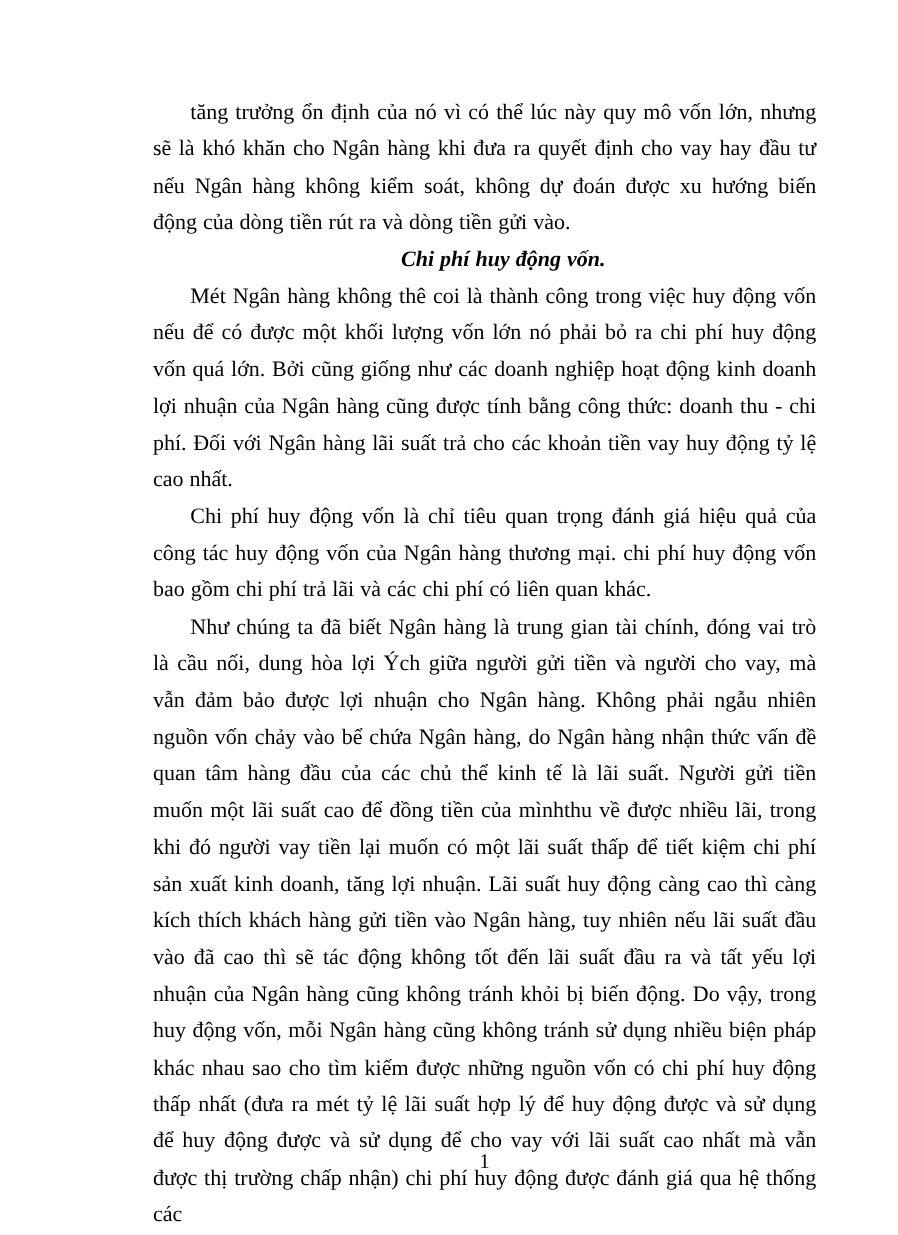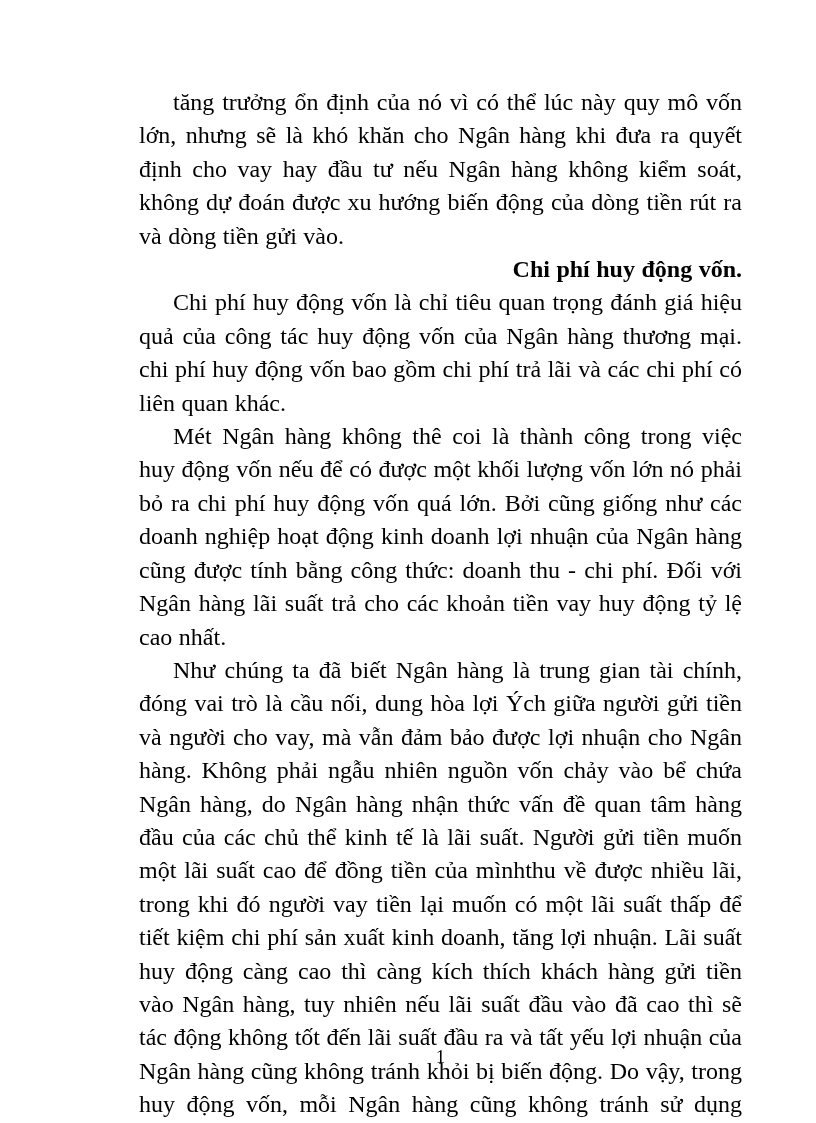--- a/index.html
+++ b/index.html
@@ -18,46 +18,47 @@
     overflow: hidden;
   }
   .content {
     position: absolute;
     left: 139px;
     top: 86px;
     width: 603px;
   }
   .para {
     margin: 0;
-    font-size: 24px;
+    font-size: 20px;
     line-height: 33.4px;
     text-align: justify;
     text-indent: 34px;
     word-spacing: 0.5px;
   }
   .heading {
     font-weight: bold;
-    text-align: right;
+    font-style: italic;
+    text-align: center;
   }
   .page-number {
     position: absolute;
     left: 139px;
     width: 603px;
     top: 1046px;
     text-align: center;
     font-size: 19px;
     font-family: "Liberation Serif", "DejaVu Serif", serif;
     color: #000000;
   }
 </style>
 </head>
 <body>
 
 <div class="sheet">
   <div class="content">
     <p class="para">tăng trưởng ổn định của nó vì có thể lúc này quy mô vốn lớn, nhưng sẽ là khó khăn cho Ngân hàng khi đưa ra quyết định cho vay hay đầu tư nếu Ngân hàng không kiểm soát, không dự đoán được xu hướng biến động của dòng tiền rút ra và dòng tiền gửi vào.</p>
     <p class="para heading">Chi phí huy động vốn.</p>
+    <p class="para">Mét Ngân hàng không thê coi là thành công trong việc huy động vốn nếu để có được một khối lượng vốn lớn nó phải bỏ ra chi phí huy động vốn quá lớn. Bởi cũng giống như các doanh nghiệp hoạt động kinh doanh lợi nhuận của Ngân hàng cũng được tính bằng công thức: doanh thu - chi phí. Đối với Ngân hàng lãi suất trả cho các khoản tiền vay huy động tỷ lệ cao nhất.</p>
     <p class="para">Chi phí huy động vốn là chỉ tiêu quan trọng đánh giá hiệu quả của công tác huy động vốn của Ngân hàng thương mại. chi phí huy động vốn bao gồm chi phí trả lãi và các chi phí có liên quan khác.</p>
-    <p class="para">Mét Ngân hàng không thê coi là thành công trong việc huy động vốn nếu để có được một khối lượng vốn lớn nó phải bỏ ra chi phí huy động vốn quá lớn. Bởi cũng giống như các doanh nghiệp hoạt động kinh doanh lợi nhuận của Ngân hàng cũng được tính bằng công thức: doanh thu - chi phí. Đối với Ngân hàng lãi suất trả cho các khoản tiền vay huy động tỷ lệ cao nhất.</p>
     <p class="para">Như chúng ta đã biết Ngân hàng là trung gian tài chính, đóng vai trò là cầu nối, dung hòa lợi Ých giữa người gửi tiền và người cho vay, mà vẫn đảm bảo được lợi nhuận cho Ngân hàng. Không phải ngẫu nhiên nguồn vốn chảy vào bể chứa Ngân hàng, do Ngân hàng nhận thức vấn đề quan tâm hàng đầu của các chủ thể kinh tế là lãi suất. Người gửi tiền muốn một lãi suất cao để đồng tiền của mìnhthu về được nhiều lãi, trong khi đó người vay tiền lại muốn có một lãi suất thấp để tiết kiệm chi phí sản xuất kinh doanh, tăng lợi nhuận. Lãi suất huy động càng cao thì càng kích thích khách hàng gửi tiền vào Ngân hàng, tuy nhiên nếu lãi suất đầu vào đã cao thì sẽ tác động không tốt đến lãi suất đầu ra và tất yếu lợi nhuận của Ngân hàng cũng không tránh khỏi bị biến động. Do vậy, trong huy động vốn, mỗi Ngân hàng cũng không tránh sử dụng nhiều biện pháp khác nhau sao cho tìm kiếm được những nguồn vốn có chi phí huy động thấp nhất (đưa ra mét tỷ lệ lãi suất hợp lý để huy động được và sử dụng để huy động được và sử dụng để cho vay với lãi suất cao nhất mà vẫn được thị trường chấp nhận) chi phí huy động được đánh giá qua hệ thống các</p>
   </div>
   <div class="page-number">1</div>
 </div>
 
 </body></html>

